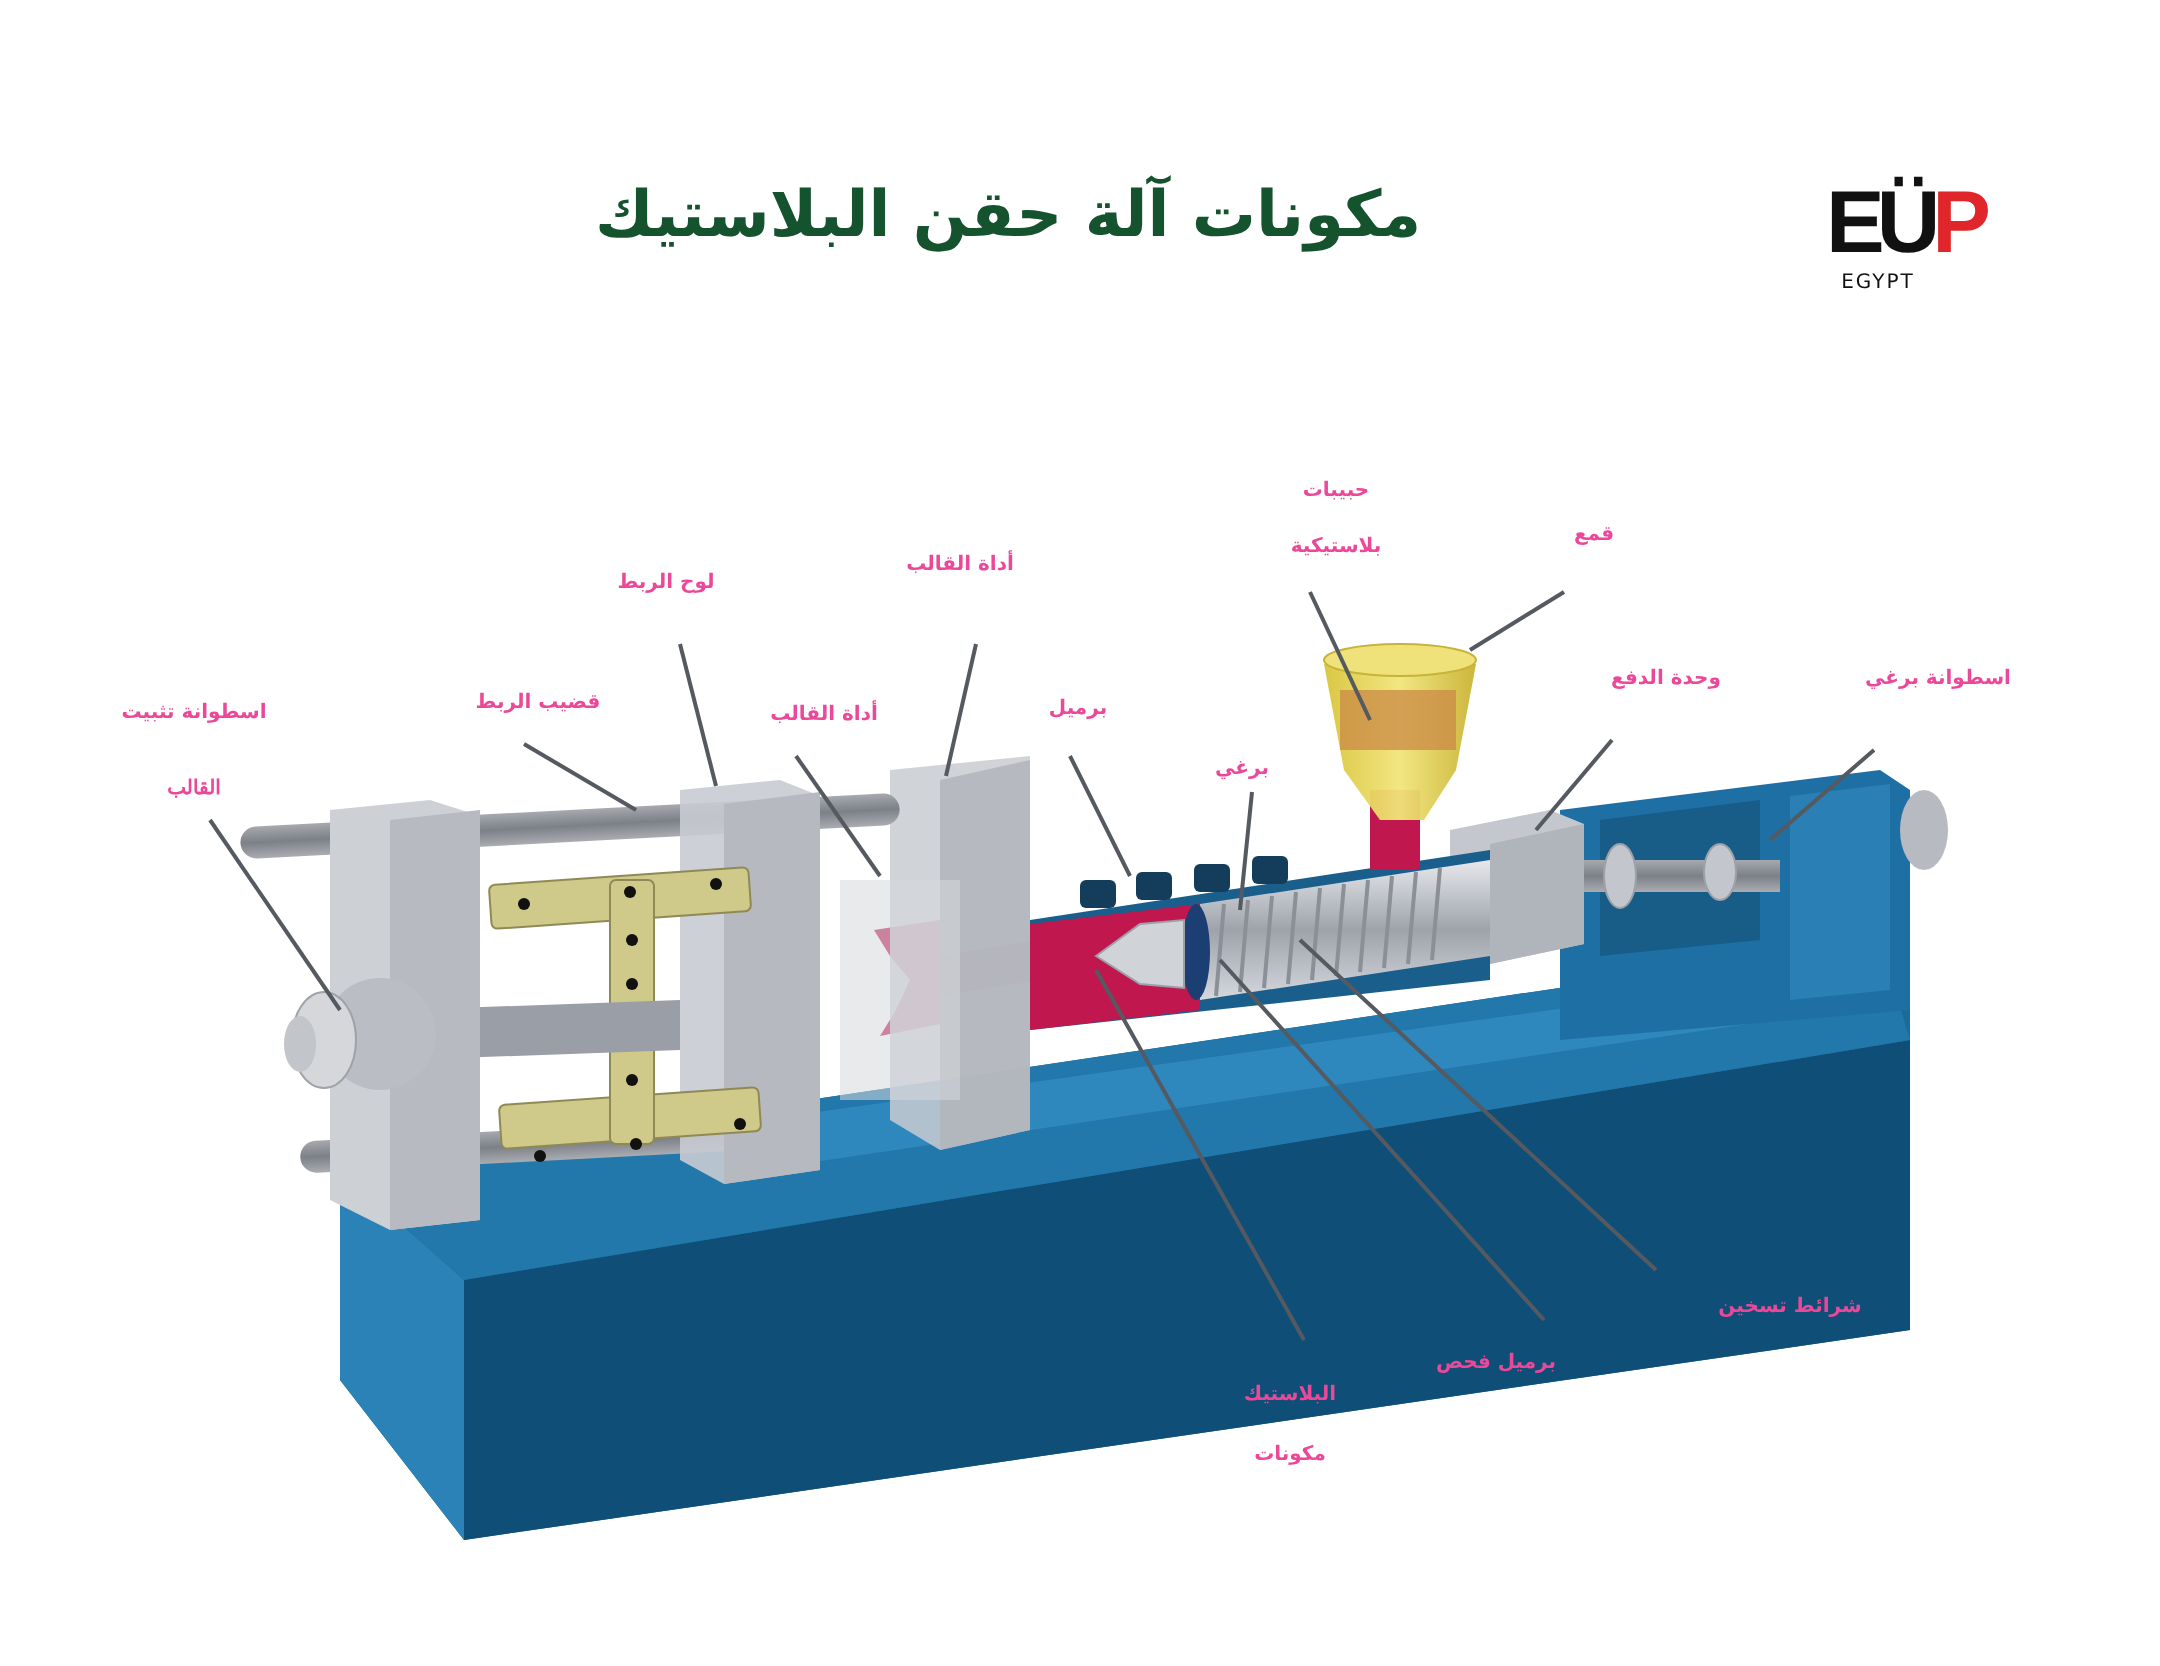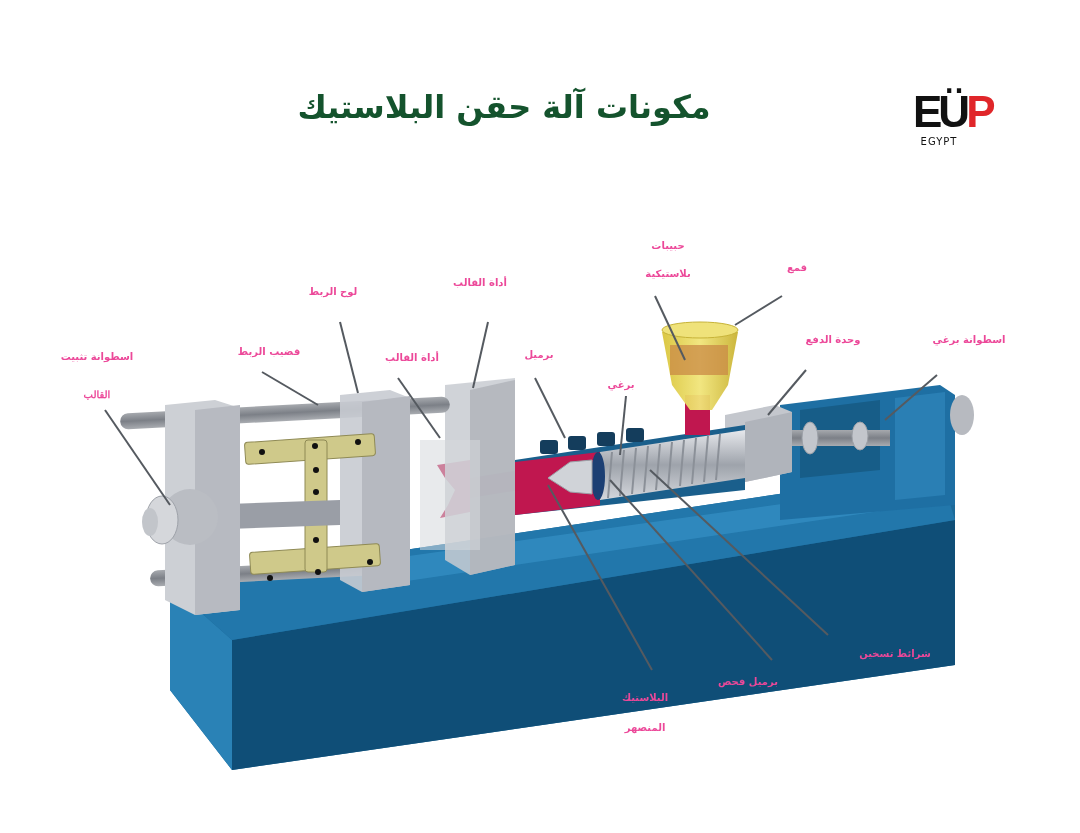--- a/index.html
+++ b/index.html
@@ -186,14 +186,14 @@
   <div>حبيبات</div>
   <div>بلاستيكية</div>
 </div>
 <div class="lbl" style="left:775px; top:253px; width:44px;">قمع</div>
 <div class="lbl" style="left:785px; top:325px; width:96px;">وحدة الدفع</div>
 <div class="lbl" style="left:908px; top:325px; width:122px;">اسطوانة برغي</div>
 <div class="lbl" style="left:803px; top:639px; width:112px;margin-left:36px;">شرائط تسخين</div>
 <div class="lbl" style="left:696px; top:667px; width:104px;">برميل فحص</div>
 <div class="lbl" style="left:605px; top:683px; width:80px; line-height:30px;">
   <div>البلاستيك</div>
-  <div>المنصهر</div>
+  <div>مكونات</div>
 </div>
 
 </body></html>

